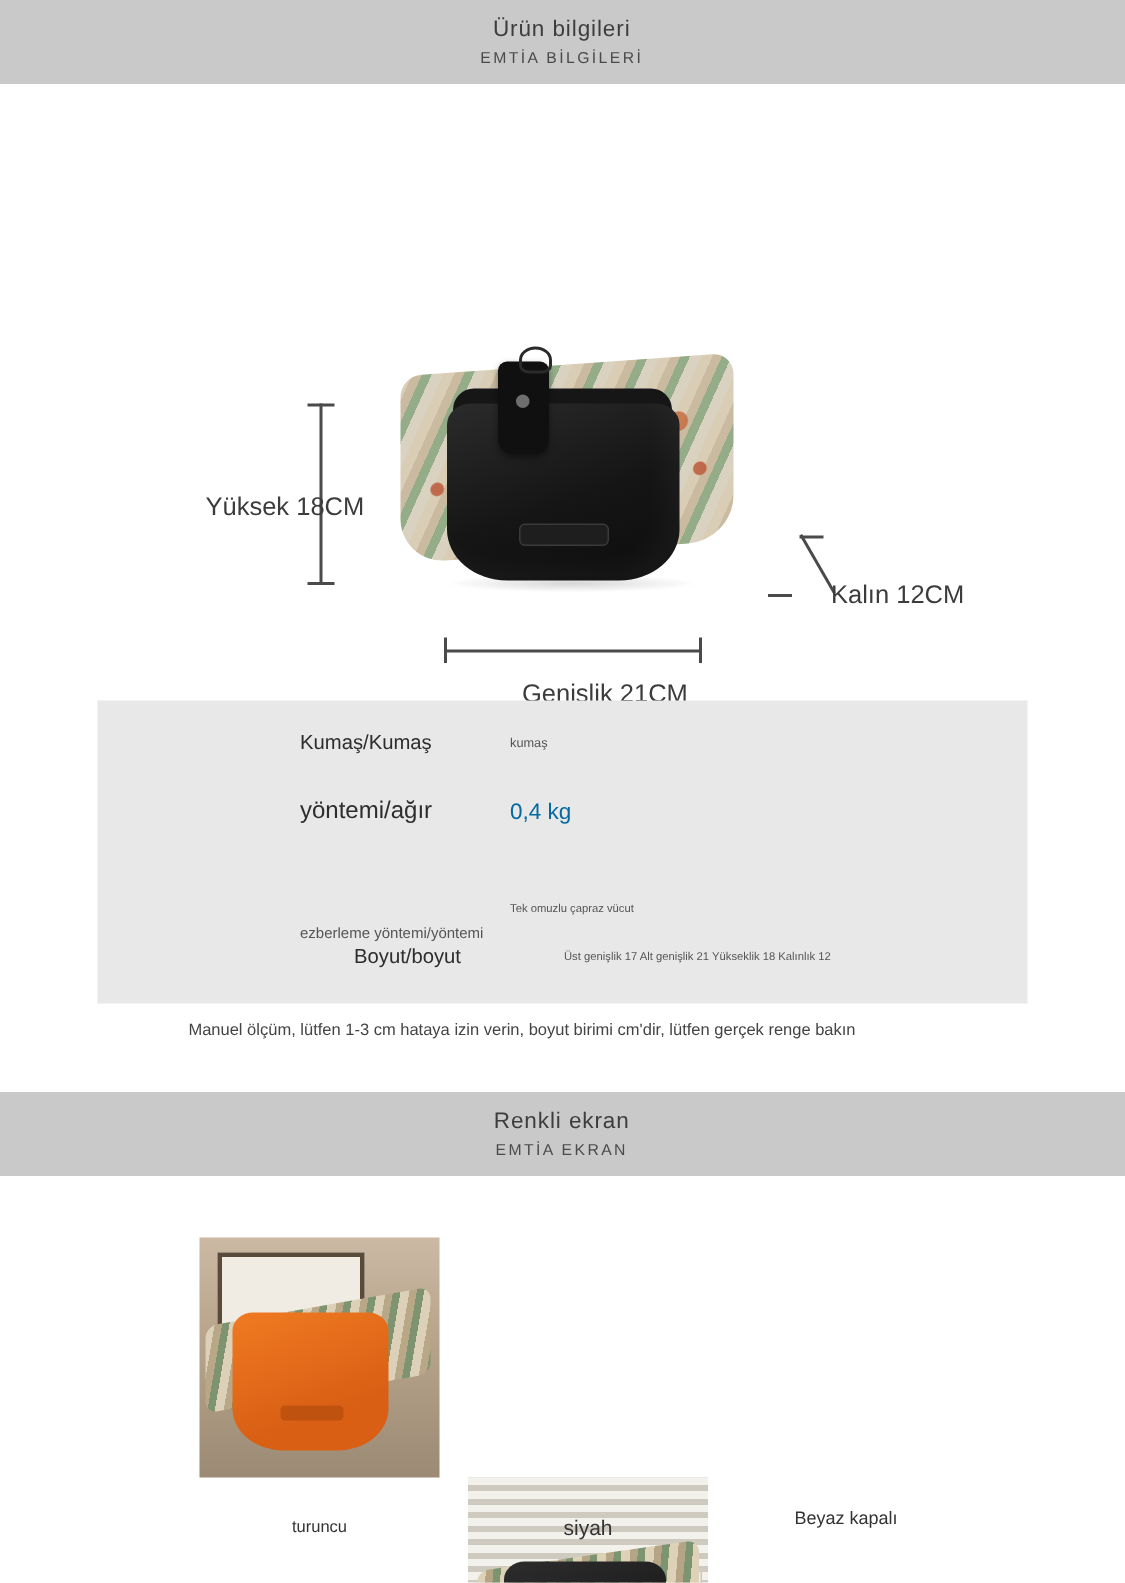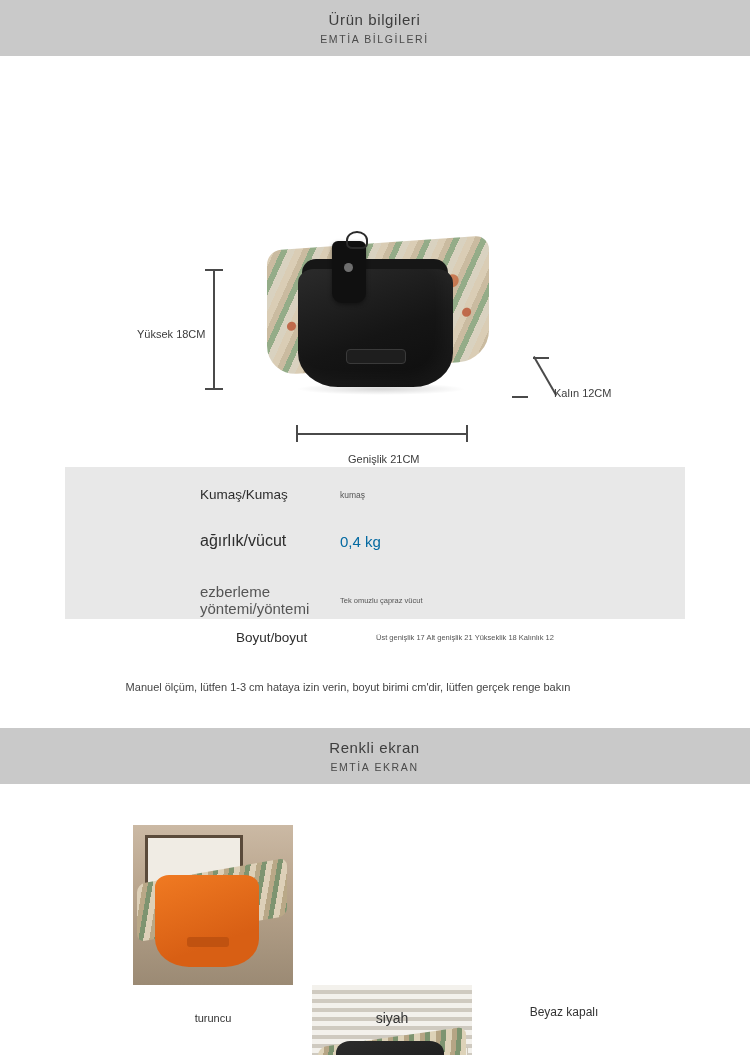--- a/index.html
+++ b/index.html
@@ -145,53 +145,53 @@
     background: radial-gradient(ellipse at center, rgba(0,0,0,0.16) 0%, rgba(0,0,0,0) 70%);
   }
 
   
   .meas-line {
     position: absolute;
     background: #4a4a4a;
   }
   .meas-label {
     position: absolute;
-    font-size: 11px;
+    font-size: 17px;
     color: #3c3c3c;
     white-space: nowrap;
     text-align: right;
   }
 
   
   .spec-panel {
     position: absolute;
     left: 65px;
     top: 467px;
     width: 620px;
-    height: 152px;
+    height: 202px;
     background: #e8e8e8;
   }
   .spec-row {
     position: absolute;
     left: 0;
     width: 620px;
     display: flex;
     align-items: center;
   }
   .spec-key {
     width: 275px;
     padding-left: 135px;
     box-sizing: border-box;
   }
   .spec-val {
     flex: 1;
   }
   .k-big { font-size: 16px; color: #2d2d2d; }
   .k-mid { font-size: 13.5px; color: #2d2d2d; }
-  .k-small { font-size: 15px; color: #555; }
+  .k-small { font-size: 10px; color: #555; margin-top: 34px; }
   .v-big { font-size: 15px; color: #0369a1; }
   .v-small { font-size: 8.5px; color: #555; }
   .v-tiny { font-size: 7.5px; color: #555; }
 
   .note {
     position: absolute;
     left: 0;
     top: 681px;
     width: 696px;
     text-align: center;
@@ -327,21 +327,21 @@
 </div>
 
 <div class="spec-panel">
 
   <div class="spec-row" style="top:20px;">
     <div class="spec-key k-mid">Kumaş/Kumaş</div>
     <div class="spec-val v-small">kumaş</div>
   </div>
 
   <div class="spec-row" style="top:65px;">
-    <div class="spec-key k-big">ağırlık/vücut</div>
+    <div class="spec-key k-big">yöntemi/ağır</div>
     <div class="spec-val v-big">0,4 kg</div>
   </div>
 
   <div class="spec-row" style="top:116px;">
     <div class="spec-key k-small">ezberleme yöntemi/yöntemi</div>
     <div class="spec-val v-tiny">Tek omuzlu çapraz vücut</div>
   </div>
 
   <div class="spec-row" style="top:163px;padding-left:36px;">
     <div class="spec-key k-mid">Boyut/boyut</div>

